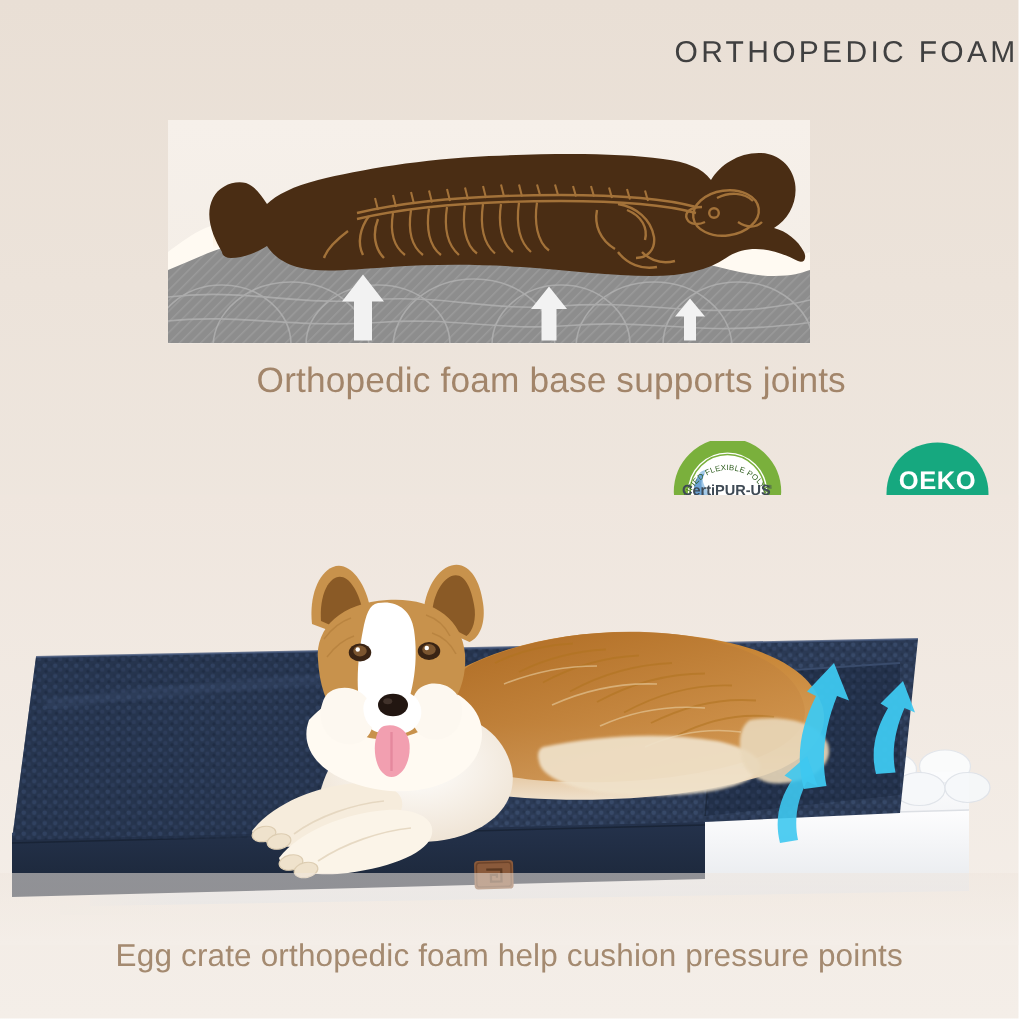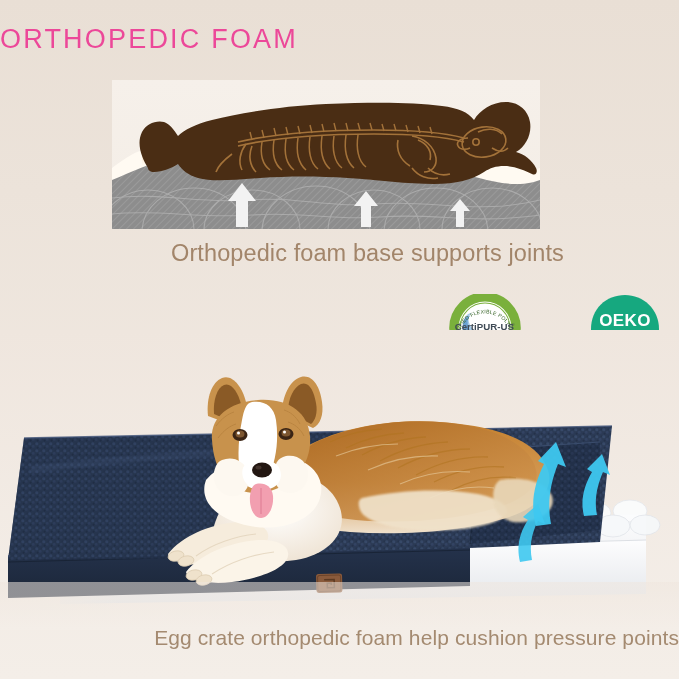--- a/index.html
+++ b/index.html
@@ -7,41 +7,41 @@
   body {
     font-family:"Liberation Sans", sans-serif;
     background:linear-gradient(180deg,#e9dfd5 0%,#ece3da 28%,#efe7df 55%,#f2ebe4 78%,#f4eee8 100%);
     position:relative;
   }
   .stage { position:absolute; inset:0; }
 
   
   .title {
     position:absolute; top:24px; left:0; width:100%;
-    text-align:left;
-    font-size:27px; font-weight:400; letter-spacing:2.2px;
-    color:#ec4899;
+    text-align:right;
+    font-size:20px; font-weight:400; letter-spacing:2.2px;
+    color:#404040;
   }
 
   
   .illus {
     position:absolute; left:112px; top:80px; width:428px; height:149px;
     background:linear-gradient(180deg,#f6f0ea 0%,#f4eee7 70%,#f2ebe4 100%);
     overflow:hidden;
   }
   .illus svg { display:block; width:100%; height:100%; }
 
   
   .cap-top {
     position:absolute; top:240px; left:0; width:100%;
     text-align:center; font-size:23.5px; color:#a2856a; letter-spacing:.1px;margin-left:28px;
   }
   .cap-bottom {
     position:absolute; top:626px; left:0; width:100%;
-    text-align:right; font-size:21px; color:#a48a70; letter-spacing:.1px;
+    text-align:center; font-size:21px; color:#a48a70; letter-spacing:.1px;
   }
 
   
   .badge-certipur { position:absolute; left:438px; top:294px; width:94px; height:68px; }
   .badge-certipur svg { width:100%; height:100%; display:block; }
 
   .badge-oeko { position:absolute; left:589px; top:293px; width:72px; height:72px; }
   .badge-oeko svg { width:100%; height:100%; display:block; }
   .oeko-std {
     position:absolute; left:528px; top:368px; width:128px;

